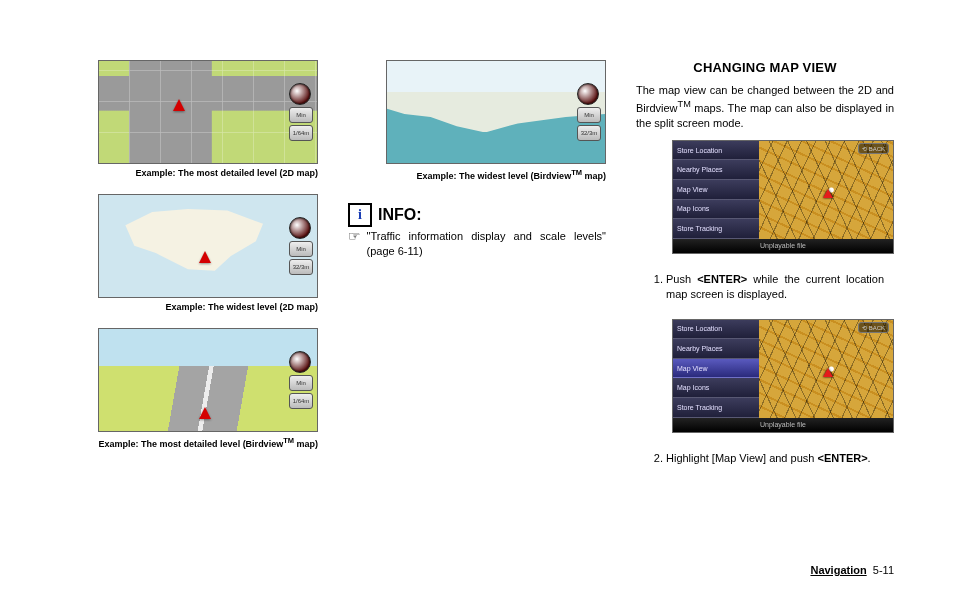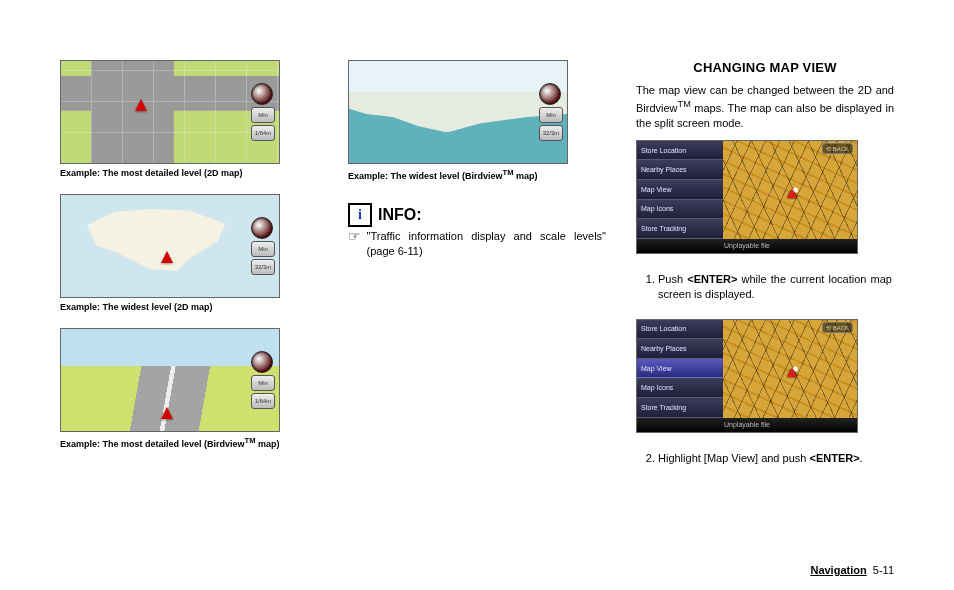--- a/index.html
+++ b/index.html
@@ -21,21 +21,21 @@
   }
   .col {
     flex: 1;
     display: flex;
     flex-direction: column;
   }
   .fig {
     width: 100%;
     display: flex;
     flex-direction: column;
-    align-items: flex-start;
+    align-items: flex-end;
     margin-bottom: 6px;
   }
   .map-shot {
     width: 220px;
     height: 104px;
     border: 1px solid #666;
     position: relative;
     overflow: hidden;
     box-sizing: border-box;
   }
@@ -189,21 +189,21 @@
   .ui-shot .back{
     position:absolute;right:4px;top:2px;font-size:6px;color:#ccc;background:rgba(0,0,0,.5);
     border:1px solid #777;border-radius:3px;padding:1px 3px;
   }
   .ui-shot .redmark{
     position:absolute;left:150px;top:48px;width:0;height:0;
     border-left:5px solid transparent;border-right:5px solid transparent;border-bottom:9px solid #e51b1b;
     filter:drop-shadow(0 0 1px #000);
   }
   .list { margin:4px 0 8px 0; padding-left:20px; }
-  .list li { margin:4px 2px; line-height:1.4; text-align:justify;}
+  .list li { margin:4px 10px; line-height:1.4; text-align:justify;}
   .inline-bold{font-weight:bold;}
   .footer{
     position:absolute; right:60px; bottom:14px;
     font-size:11px; color:#000;
   }
   .footer b{font-weight:bold;text-decoration:underline;}
 </style>
 </head>
 <body>
 

